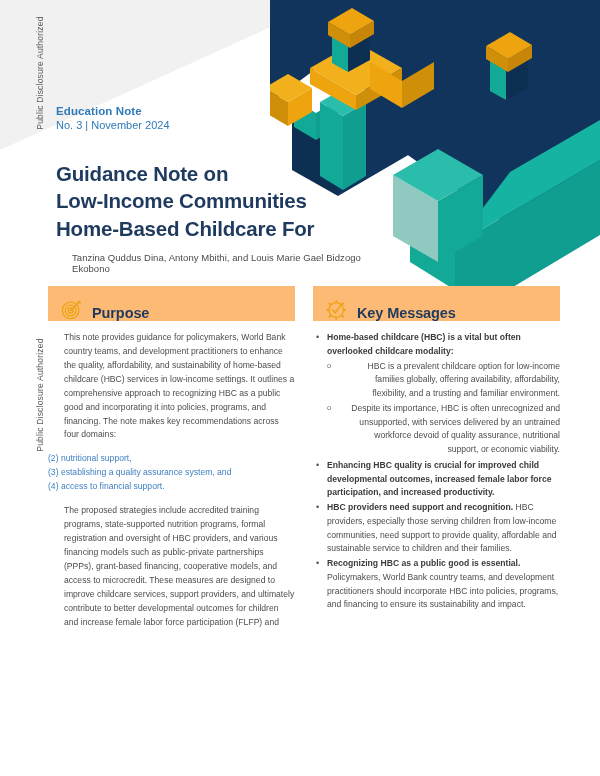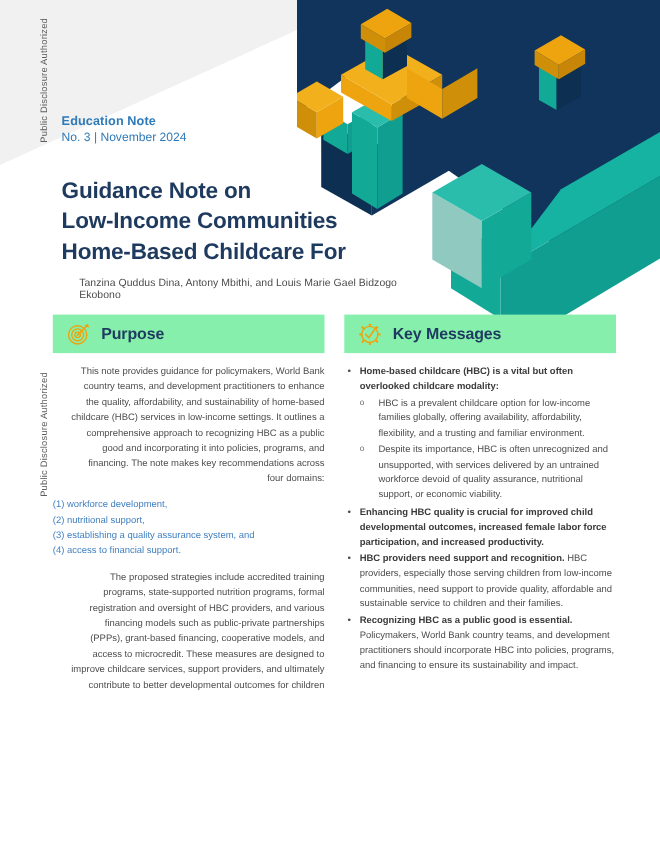--- a/index.html
+++ b/index.html
@@ -113,45 +113,45 @@
     left: 48px;
     top: 286px;
     width: 512px;
     display: flex;
     gap: 18px;
     z-index: 4;
   }
   .col { width: 247px; }
 
   .sec-head {
-    background: #86efac;
+    background: #fdba74;
     height: 35px;
     display: flex;
-    align-items: center;
+    align-items: flex-end;
     padding-left: 12px;
     box-sizing: border-box;
   }
   .sec-head .ico { width: 23px; height: 23px; flex: 0 0 23px; }
   .sec-head .ico svg { display: block; }
   .sec-head h2 {
     margin: 0 0 0 9px;
     font-size: 14.5px;
     font-weight: bold;
     color: #1f3a5f;
     letter-spacing: -0.1px;
   }
 
   .body-copy {
     margin-top: 10px;
     font-size: 8.6px;
     line-height: 1.62;
     color: #4d4d4d;
     text-align: left;
   }
-  .body-copy p { margin: 0 0 10px 16px; text-align: right; }
+  .body-copy p { margin: 0 0 10px 16px; }
   .body-copy p:last-child { margin-bottom: 0; }
 
   .domain-list {
     margin: 0 0 10px 0;
     color: #3f7fc1;
     font-size: 8.6px;
     line-height: 1.62;
   }
   .domain-list div { white-space: nowrap; }
 
@@ -175,20 +175,21 @@
     left: 3px;
     top: -1px;
     color: #4d4d4d;
     font-size: 9px;
   }
   ul.km .lead { font-weight: bold; color: #3b3b3b; }
   ul.km ul.sub {
     list-style: none;
     margin: 0 0 2px 0;
     padding: 0;
+    text-align: right;
   }
   ul.km ul.sub > li {
     position: relative;
     padding-left: 17px;
     margin-top: 1px;
   }
   ul.km ul.sub > li::before {
     content: "o";
     position: absolute;
     left: 0;
@@ -383,21 +384,20 @@
             <line x1="10.6" y1="12.4" x2="19.6" y2="3.4" stroke="#eda40f" stroke-width="1.4" stroke-linecap="round"></line>
             <polygon points="19.9,2.6 21.1,6.0 16.7,4.0" fill="#eda40f"></polygon>
           </svg>
         </span>
         <h2>Purpose</h2>
       </div>
 
       <div class="body-copy">
         <p>This note provides guidance for policymakers, World Bank country teams, and development practitioners to enhance the quality, affordability, and sustainability of home-based childcare (HBC) services in low-income settings. It outlines a comprehensive approach to recognizing HBC as a public good and incorporating it into policies, programs, and financing. The note makes key recommendations across four domains:</p>
         <div class="domain-list">
-          <div>(1) workforce development,</div>
           <div>(2) nutritional support,</div>
           <div>(3) establishing a quality assurance system, and</div>
           <div>(4) access to financial support.</div>
         </div>
         <p><span>The proposed strategies include accredited training programs, state-supported nutrition programs, formal registration and oversight of HBC providers, and various financing models such as public-private partnerships (PPPs), grant-based financing, cooperative models, and access to microcredit. These measures are designed to improve childcare services, support providers, and ultimately contribute to better developmental outcomes for children and increase female labor force participation (FLFP) and productivity, particularly in low- and middle-income countries (LMICs) .</span><sup>1</sup></p>
       </div>
     </div>
 
     <div class="col">
       <div class="sec-head">

